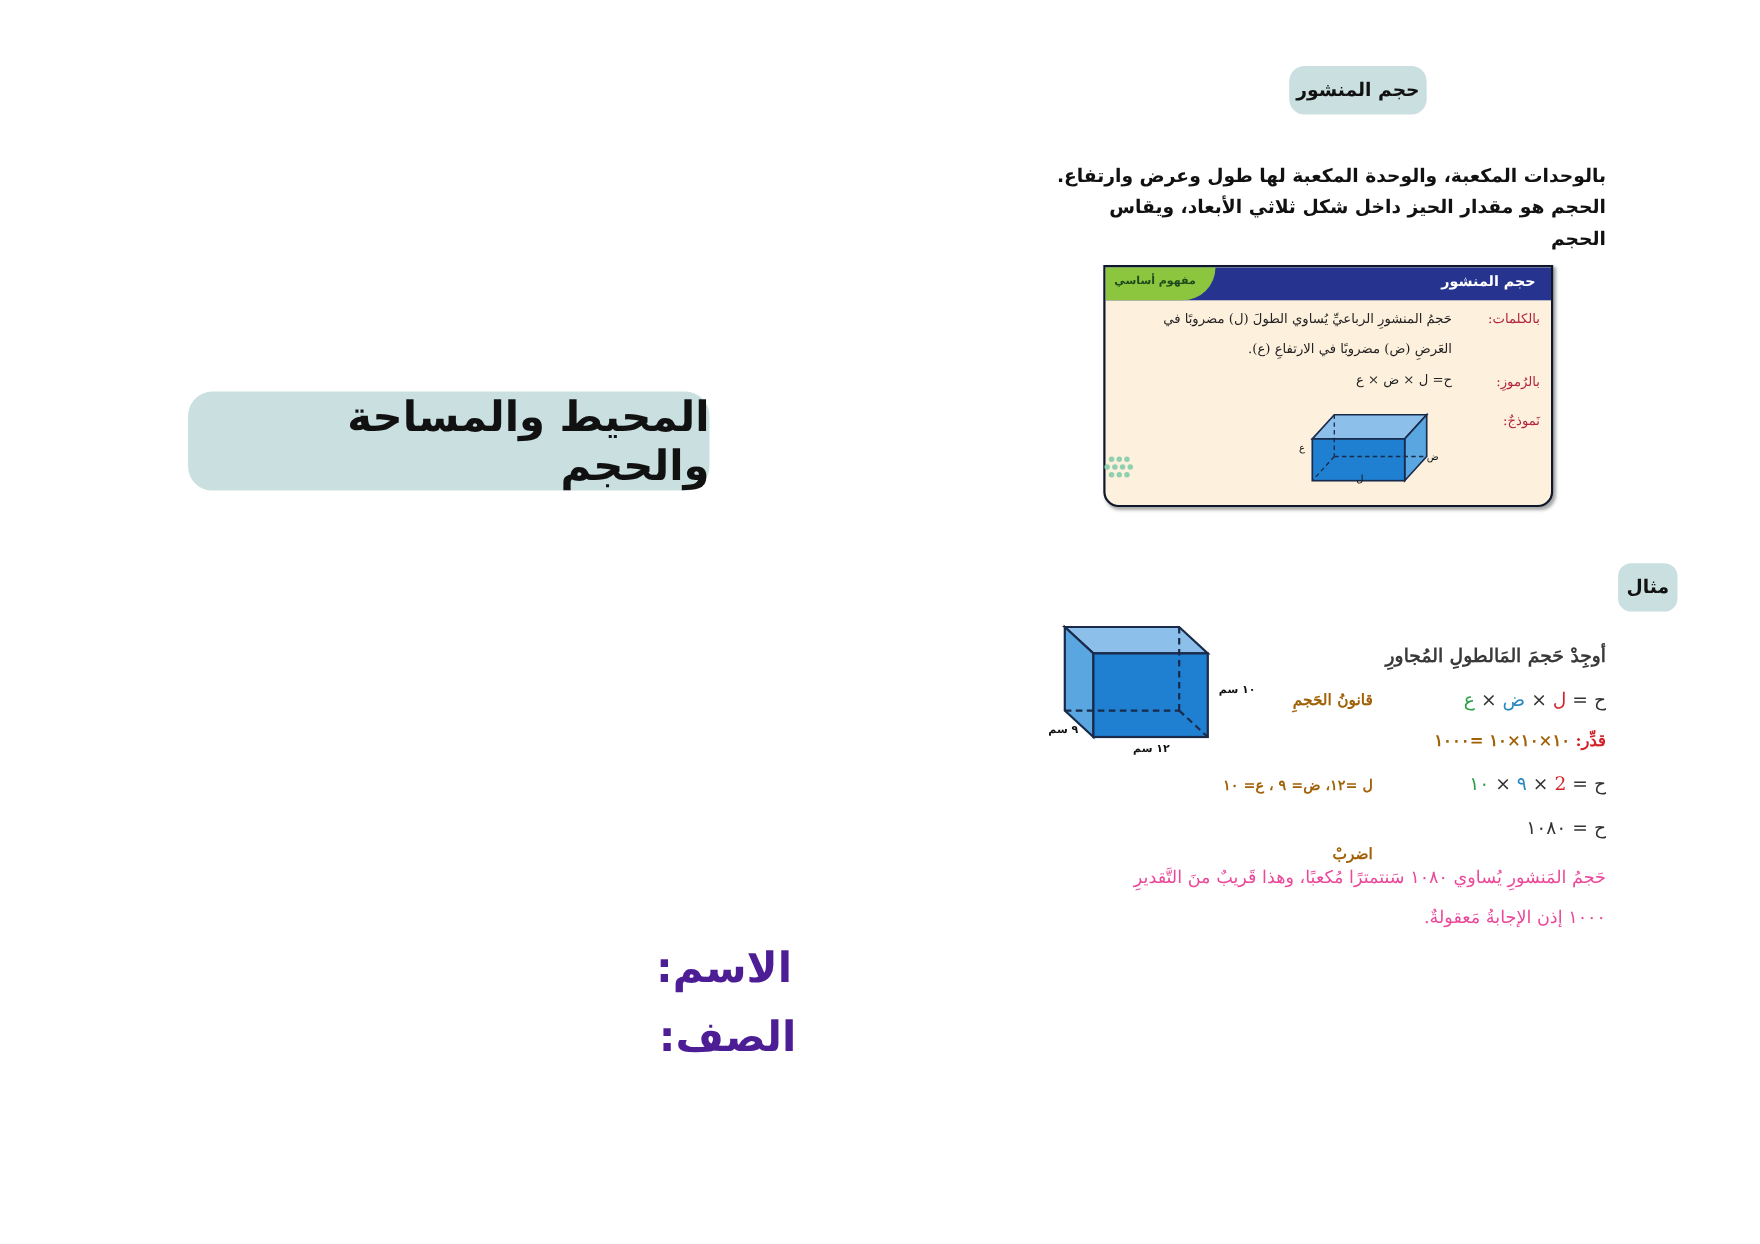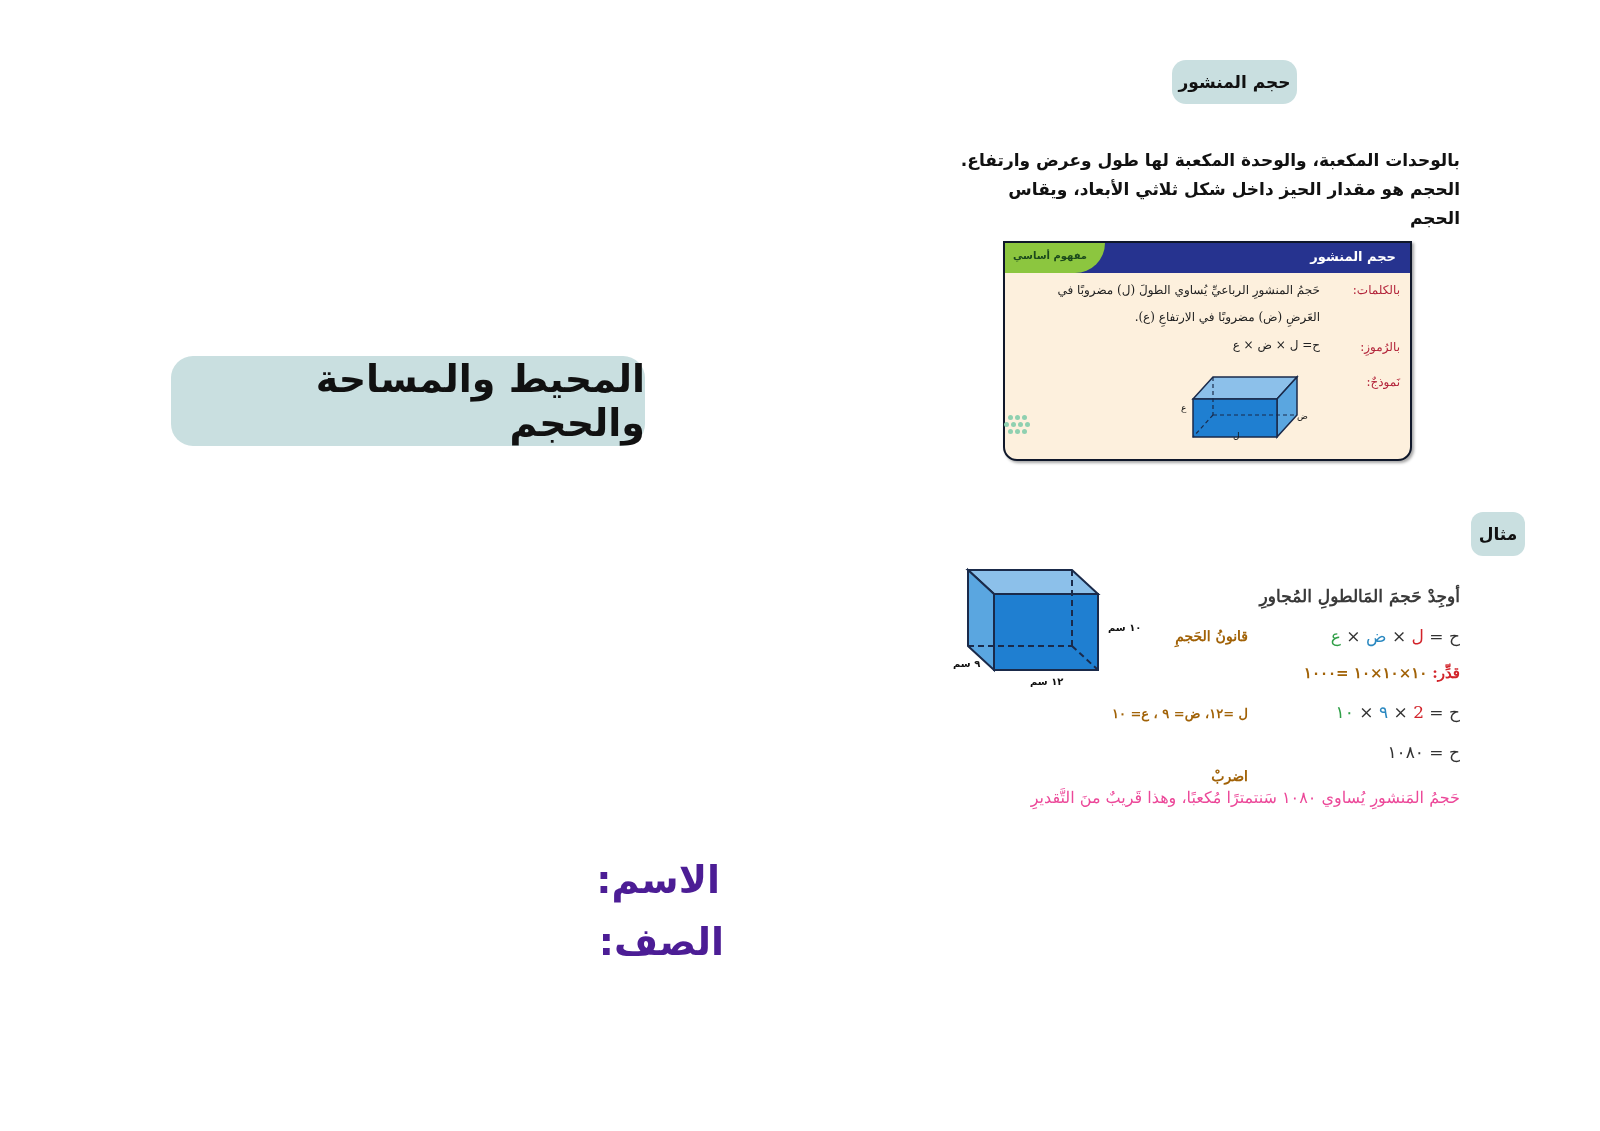--- a/index.html
+++ b/index.html
@@ -138,13 +138,14 @@
   <span>×</span>
   <span class="green">١٠</span>
 </div>
 <div class="ex blue" style="right:352px;top:706px;font-size:13px;">ل =١٢، ض= ٩ ، ع= ١٠</div>
 
 <div class="ex" style="right:140px;top:742px;font-size:17px;">ح = ١٠٨٠</div>
 <div class="ex blue" style="right:352px;top:746px;font-size:14px;margin-top:22px;">اضربْ</div>
 
 <div class="ex" style="right:140px;top:780px;font-size:16px;line-height:36px;color:#ec4899;text-align:right;">
   <div>حَجمُ المَنشورِ يُساوي ١٠٨٠ سَنتمترًا مُكعبًا، وهذا قَريبٌ منَ التَّقديرِ</div>
+  <div>١٠٠٠ إذن الإجابةُ مَعقولةٌ.</div>
 </div>
 
 </body></html>

